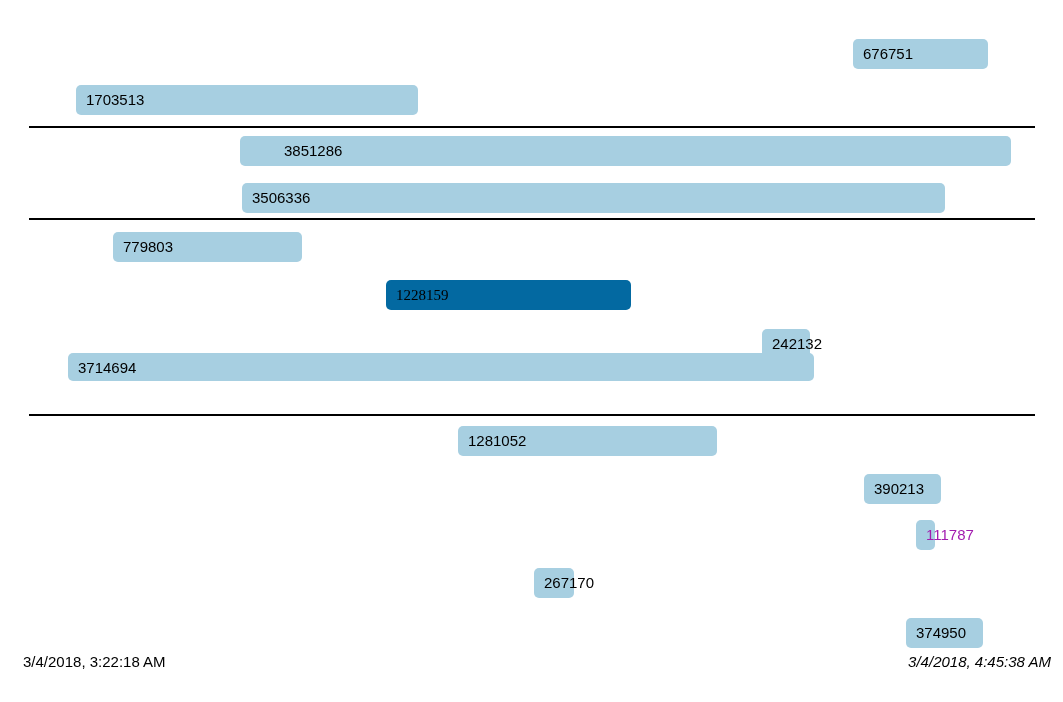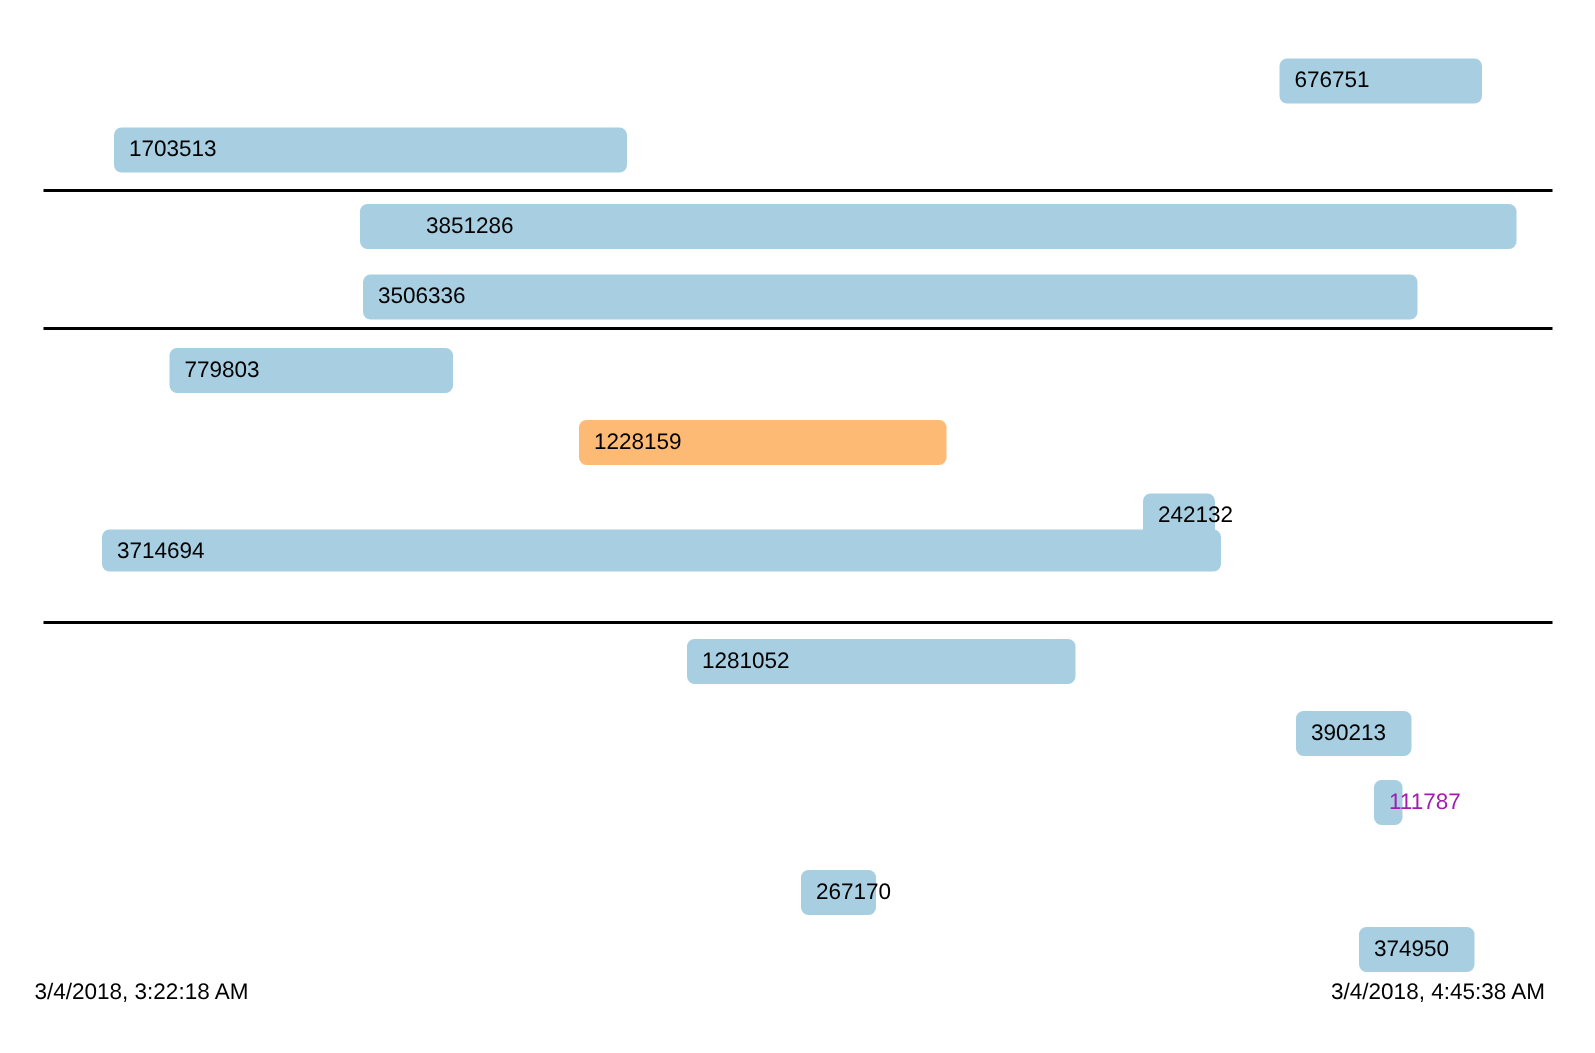--- a/index.html
+++ b/index.html
@@ -38,39 +38,39 @@
     background: #000000;
   }
   .axis-label {
     position: absolute;
     top: 653px;
     font-size: 15px;
     color: #000000;
     white-space: nowrap;
   }
   .axis-label.left  { left: 23px; }
-  .axis-label.right { right: 33px; }
+  .axis-label.right { right: 12px; font-style: italic; }
 </style>
 </head>
 <body>
 
 <div class="canvas">
   <div id="bars-layer">
       <div class="bar" style="left: 853px; top: 39px; width: 135px; height: 30px; background: rgb(167, 207, 225);"><span class="bar-label" style="color: rgb(0, 0, 0);">676751</span></div>
       <div class="bar" style="left: 76px; top: 85px; width: 342px; height: 30px; background: rgb(167, 207, 225);"><span class="bar-label" style="color: rgb(0, 0, 0);">1703513</span></div>
       <div class="bar" style="left: 240px; top: 136px; width: 771px; height: 30px; background: rgb(167, 207, 225);"><span class="bar-label" style="color: #000000; padding-left: 44px;">3851286</span></div>
       <div class="bar" style="left: 242px; top: 183px; width: 703px; height: 30px; background: rgb(167, 207, 225);"><span class="bar-label" style="color: rgb(0, 0, 0);">3506336</span></div>
       <div class="bar" style="left: 113px; top: 232px; width: 189px; height: 30px; background: rgb(167, 207, 225);"><span class="bar-label" style="color: rgb(0, 0, 0);">779803</span></div>
-      <div class="bar" style="left: 386px; top: 280px; width: 245px; height: 30px; background: #fdba74;"><span class="bar-label" style="color: rgb(0, 0, 0);">1228159</span></div>
+      <div class="bar" style="left: 386px; top: 280px; width: 245px; height: 30px; background: #0369a1; font-family: Liberation Serif, serif;"><span class="bar-label" style="color: rgb(0, 0, 0);">1228159</span></div>
       <div class="bar" style="left: 762px; top: 329px; width: 48px; height: 30px; background: rgb(167, 207, 225);"><span class="bar-label" style="color: rgb(0, 0, 0);">242132</span></div>
       <div class="bar" style="left: 68px; top: 353px; width: 746px; height: 28px; background: rgb(167, 207, 225);"><span class="bar-label" style="color: rgb(0, 0, 0);">3714694</span></div>
       <div class="bar" style="left: 458px; top: 426px; width: 259px; height: 30px; background: rgb(167, 207, 225);"><span class="bar-label" style="color: rgb(0, 0, 0);">1281052</span></div>
       <div class="bar" style="left: 864px; top: 474px; width: 77px; height: 30px; background: rgb(167, 207, 225);"><span class="bar-label" style="color: rgb(0, 0, 0);">390213</span></div>
       <div class="bar" style="left: 916px; top: 520px; width: 19px; height: 30px; background: rgb(167, 207, 225);"><span class="bar-label" style="color: #a21caf;">111787</span></div>
-      <div class="bar" style="left: 534px; top: 568px; width: 50px; height: 30px; background: rgb(167, 207, 225); margin-top: 12px;"><span class="bar-label" style="color: rgb(0, 0, 0);">267170</span></div>
+      <div class="bar" style="left: 534px; top: 568px; width: 40px; height: 30px; background: rgb(167, 207, 225);"><span class="bar-label" style="color: rgb(0, 0, 0);">267170</span></div>
       <div class="bar" style="left: 906px; top: 618px; width: 77px; height: 30px; background: rgb(167, 207, 225);"><span class="bar-label" style="color: rgb(0, 0, 0);">374950</span></div>
     </div>
   <div id="dividers-layer">
       <div class="divider" style="top: 126px; background: rgb(0, 0, 0);"></div>
       <div class="divider" style="top: 218px; background: rgb(0, 0, 0);"></div>
       <div class="divider" style="top: 414px; background: rgb(0, 0, 0);"></div>
     </div>
   <div class="axis-label left">3/4/2018, 3:22:18 AM</div>
   <div class="axis-label right">3/4/2018, 4:45:38 AM</div>
 </div>

